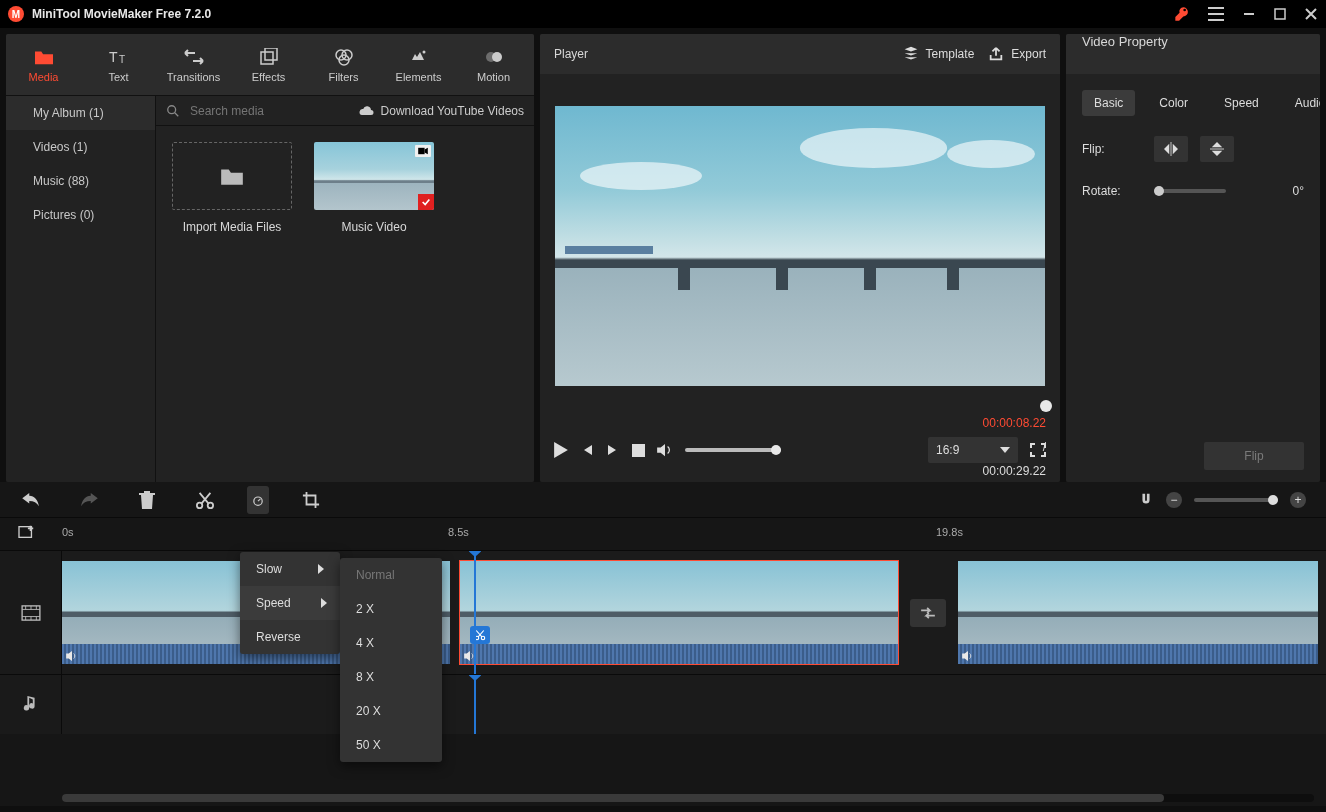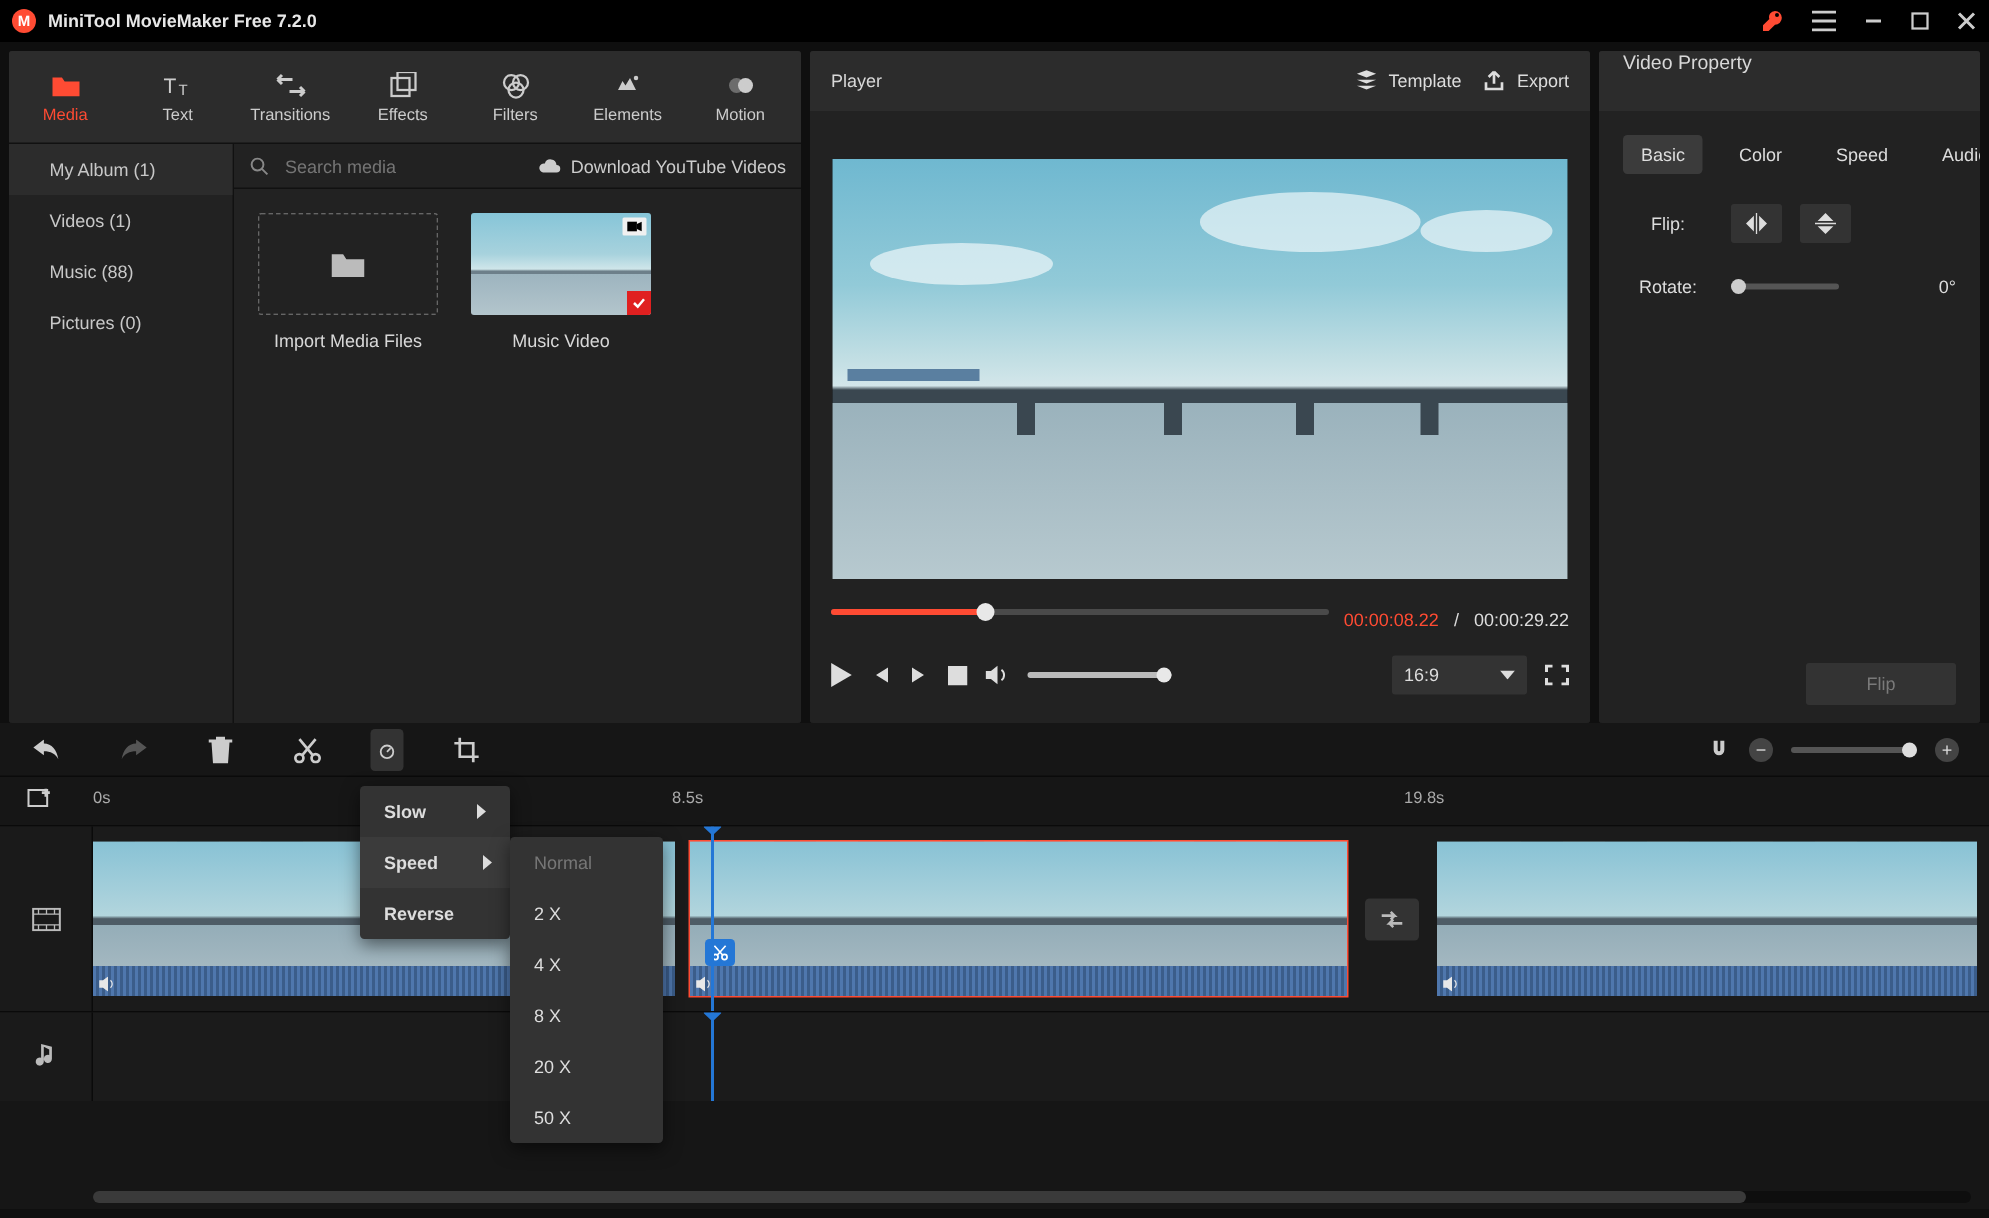--- a/index.html
+++ b/index.html
@@ -53,40 +53,40 @@
   .player-head .spacer{flex:1;}
   .head-btn{display:flex; align-items:center; gap:7px; color:#ddd; cursor:pointer;}
   .player-body{flex:1; display:flex; align-items:center; justify-content:center; padding:16px 0 4px 0; background:var(--bg1);}
   .preview{width:490px; height:280px; background:#000; position:relative;}
   .sky-big{position:absolute; inset:0; background:linear-gradient(#6fb8d0 0%,#92cad8 30%,#c3dfe4 48%,#d3e6ea 54%,#3a4750 55%,#3a4750 58%,#9ab2bc 58%,#b7c9cf 100%);}
   .cloud{position:absolute; background:rgba(255,255,255,0.6); border-radius:50%;}
   .train{position:absolute; top:50%; left:2%; width:18%; height:3%; background:#5a7fa0;}
   .pier{position:absolute; top:58%; width:12px; height:22px; background:#3a4750;}
 
   .player-ctl{height:76px; background:var(--bg1); padding:0 14px;}
-  .progress{height:24px; display:flex; align-items:flex-start; gap:10px;}
+  .progress{height:24px; display:flex; align-items:flex-end; gap:10px;flex-direction:column;}
   .prog-track{flex:1; position:relative; height:4px; background:#4a4a4a; border-radius:2px;}
   .prog-fill{position:absolute; left:0; top:0; bottom:0; width:31%; background:var(--accent); border-radius:2px;}
   .prog-thumb{position:absolute; left:31%; top:50%; width:12px; height:12px; background:#e8e8e8; border-radius:50%; transform:translate(-50%,-50%);}
   .time-cur{color:var(--accent); font-size:12px;}
   .time-tot{color:#ddd; font-size:12px;}
   .ctl-row{height:40px; display:flex; align-items:center; gap:12px; color:#ddd;}
   .vol-track{width:96px; height:4px; background:#bbb; border-radius:2px; position:relative;}
   .vol-thumb{position:absolute; right:0; top:50%; width:10px; height:10px; background:#e8e8e8; border-radius:50%; transform:translate(0,-50%);}
   .ratio-sel{margin-left:auto; width:90px; height:26px; background:var(--bg3); display:flex; align-items:center; justify-content:space-between; padding:0 8px; border-radius:2px; cursor:pointer;}
 
   
   .prop-panel{flex:1; display:flex; flex-direction:column; position:relative;}
   .prop-head{height:40px; background:var(--bg2); display:flex; align-items:flex-start; padding:0 16px; font-size:13px;}
   .prop-body{flex:1; background:var(--bg1); padding:16px; position:relative;}
   .prop-tabs{display:flex; gap:12px; margin-bottom:20px;}
   .ptab{padding:6px 12px; border-radius:3px; color:#ddd; cursor:pointer; font-size:12px;}
   .ptab.active{background:var(--bg4);}
   .prop-row{display:flex; align-items:center; gap:12px; margin-bottom:22px; color:#ddd;}
-  .prop-row .label{width:60px;text-align:center;}
+  .prop-row .label{width:60px;}
   .flip-btn{width:34px; height:26px; background:var(--bg3); display:flex; align-items:center; justify-content:center; cursor:pointer; border-radius:2px;}
   .slider{flex:0 0 72px; height:4px; background:#555; border-radius:2px; position:relative;}
   .slider .sthumb{position:absolute; left:0; top:50%; width:10px; height:10px; background:#ccc; border-radius:50%; transform:translate(0,-50%);}
   .reset-btn{position:absolute; right:16px; bottom:12px; width:100px; height:28px; background:var(--bg3); color:#7a7a7a; display:flex; align-items:center; justify-content:center; border-radius:2px;}
 
   
   .timeline{height:324px; background:#161616; display:flex; flex-direction:column; position:relative;}
   .tl-tools{height:36px; display:flex; align-items:center; padding:0 20px; gap:36px; color:#ccc; border-bottom:1px solid #0a0a0a;}
   .tl-tools .tool{cursor:pointer; width:22px; display:flex; justify-content:center;}
   .tl-tools .tool.active{background:var(--bg3); padding:5px; margin:-5px; border-radius:3px;}
@@ -115,21 +115,21 @@
 
   .trans-btn{position:absolute; top:50%; transform:translate(-50%,-50%); width:36px; height:28px; background:var(--bg3); border-radius:3px; display:flex; align-items:center; justify-content:center; color:#bbb; cursor:pointer;}
 
   .playhead{position:absolute; top:0; bottom:0; width:2px; background:var(--blue); pointer-events:none;}
   .playhead::before{content:""; position:absolute; top:-8px; left:-5px; width:12px; height:14px; background:var(--blue); clip-path:polygon(0 0,100% 0,100% 60%,50% 100%,0 60%);}
 
   
   .menu{position:absolute; background:var(--bg3); border-radius:3px; box-shadow:0 4px 12px rgba(0,0,0,.5); z-index:50; overflow:hidden;}
   .menu .mitem{padding:10px 16px; display:flex; align-items:center; justify-content:space-between; gap:30px; cursor:pointer; color:#ddd; font-size:12px;}
   .menu .mitem.hov{background:var(--bg4);}
-  .menu1{left:240px; top:524px; width:100px;font-weight:bold;}
+  .menu1{left:240px; top:552px; width:100px;}
   .menu2{left:340px; top:558px; width:102px;}
 
   .scrollbar-h{position:absolute; left:62px; right:12px; bottom:4px; height:8px; background:#0e0e0e; border-radius:4px;}
   .scrollbar-h .sthumb{position:absolute; left:0; width:88%; top:0; bottom:0; background:#3a3a3a; border-radius:4px;}
 </style>
 </head>
 <body>
 
 <div class="titlebar">
   <div class="logo">M</div>

